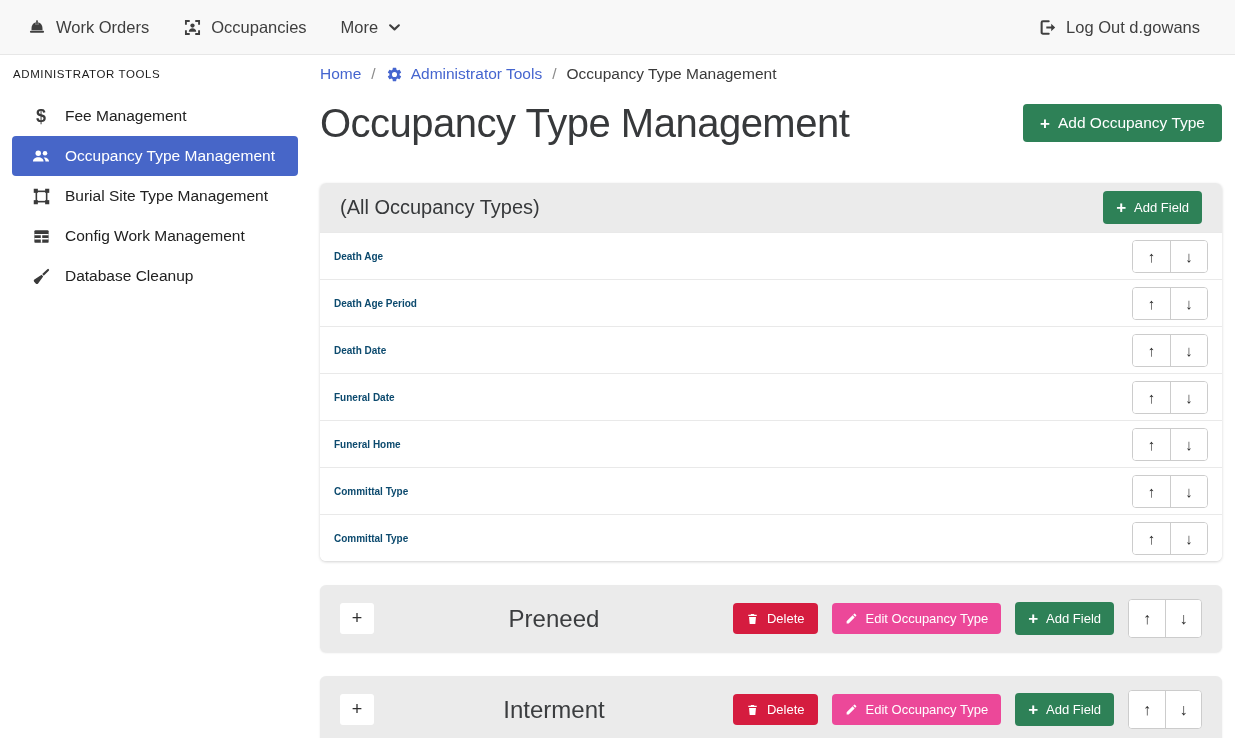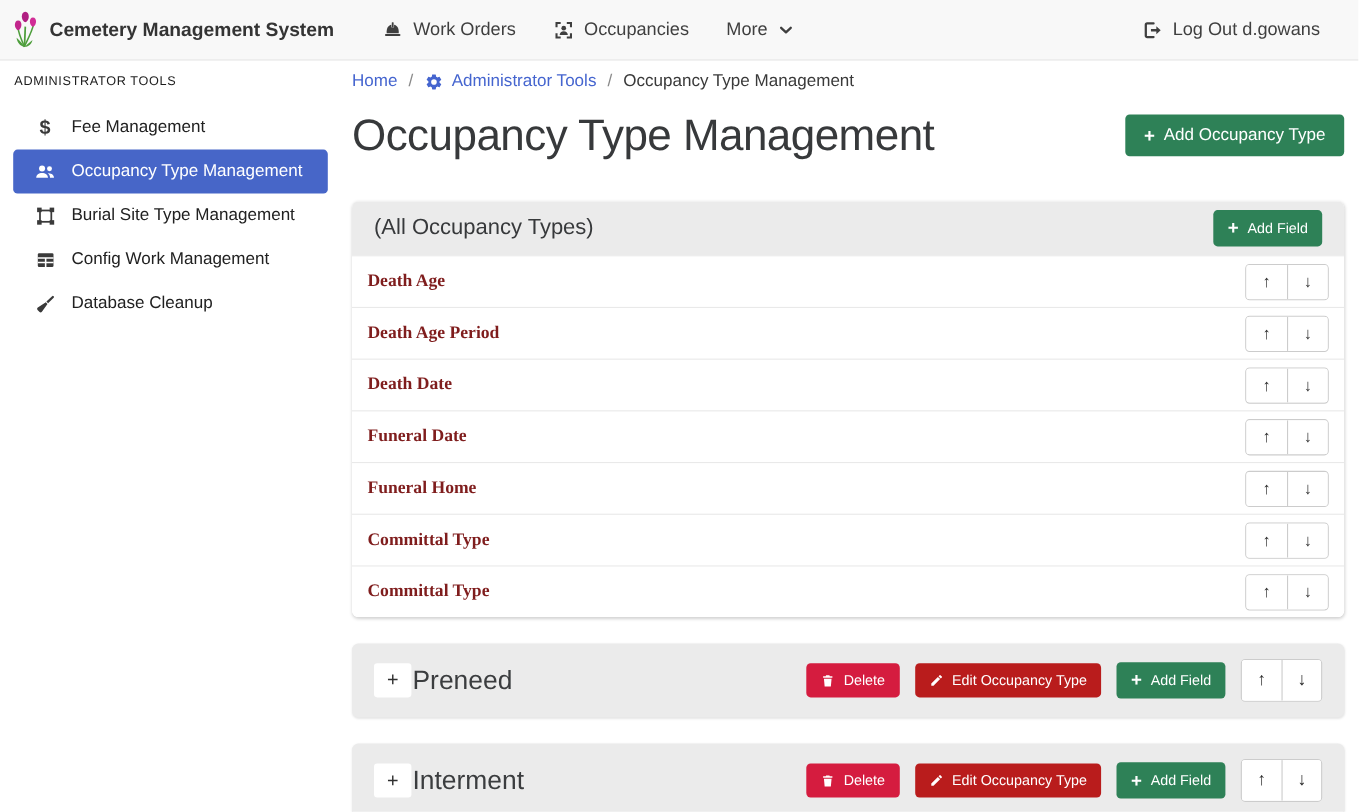--- a/index.html
+++ b/index.html
@@ -50,41 +50,41 @@
     margin:0; font-size:40px; font-weight:400; color:#37393b;
     line-height:48px; letter-spacing:-.5px;
   }
   
   .btn {
     border:none; border-radius:4px; color:#fff; cursor:pointer;
     display:inline-flex; align-items:center; gap:8px;
     font-family:inherit; white-space:nowrap;
   }
   .btn-green { background:#2e8157; }
-  .btn-teal  { background:#b91c1c; }
+  .btn-teal  { background:#ec4899; }
   .btn-red   { background:#d51c3f; }
   .btn-lg  { font-size:15.5px; padding:10px 17px; }
   .btn-sm  { font-size:13px; padding:8px 13px; }
   .plus-glyph { font-size:17px; font-weight:700; line-height:1; }
   
   .panel {
     margin-top:36px; border-radius:6px; background:#fff;
     box-shadow:0 1px 3px rgba(0,0,0,.18); overflow:hidden;
   }
   .panel-header {
     background:#ebebeb; padding:8px 20px;
     display:flex; align-items:center; justify-content:space-between;
   }
   .panel-title { font-size:20px; color:#37393b; }
   .field-row {
     display:flex; align-items:center; justify-content:space-between;
     height:47px; padding:0 14px; border-top:1px solid #e9e9e9; background:#fff;
   }
   .field-row:first-of-type { border-top:none; }
-  .field-link { color:#7f1d1d; font-weight:700; font-size:16px; text-decoration:none; cursor:pointer;font-family:Liberation Serif, serif; }
+  .field-link { color:#0c4a6e; font-weight:700; font-size:10px; text-decoration:none; cursor:pointer; }
   .arrow-group {
     display:inline-flex; border:1px solid #cccccc; border-radius:4px;
     overflow:hidden; background:#fff;
   }
   .arrow-btn {
     width:37px; height:31px; background:#fff; border:none; cursor:pointer;
     border-left:1px solid #cccccc; color:#2f2f2f; font-size:15px;
     display:flex; align-items:center; justify-content:center; font-family:inherit;
   }
   .arrow-btn:first-child { border-left:none; }
@@ -93,43 +93,28 @@
   .section-bar {
     margin-top:24px; background:#ebebeb; border-radius:6px;
     padding:14px 20px; display:flex; align-items:center;
     box-shadow:0 1px 2px rgba(0,0,0,.10);
   }
   .expand-btn {
     width:34px; height:31px; background:#fff; border:none; border-radius:3px;
     color:#2f2f2f; font-size:18px; font-weight:400; cursor:pointer;
     display:flex; align-items:center; justify-content:center; font-family:inherit;
   }
-  .section-title { font-size:24px; color:#3b3d3f; margin-left:1px; flex:1; font-weight:400; }
+  .section-title { font-size:24px; color:#3b3d3f; margin-left:1px; flex:1; font-weight:400;text-align:center; }
   .section-actions { display:flex; align-items:center; gap:14px; }
   svg { display:block; }
 </style>
 </head>
 <body>
 
 <div class="navbar">
-  <div class="brand">
-    <span>
-      <svg width="26" height="36" viewBox="0 0 28 38">
-        <path d="M14 16 L13.2 36" stroke="#4e9e3c" stroke-width="1.7" fill="none"></path>
-        <path d="M7 18 C8 25 11.5 31 13.2 36" stroke="#4e9e3c" stroke-width="1.5" fill="none"></path>
-        <path d="M22 14 C20.5 21 16 29 13.4 35" stroke="#4e9e3c" stroke-width="1.5" fill="none"></path>
-        <path d="M5.5 27 C8.5 30 12 33.5 13.2 36 C9 35.2 5.8 31.5 5.5 27 Z" fill="#4e9e3c"></path>
-        <path d="M21 29 C18 31.5 14.8 34.2 13.6 36 C17.5 35.3 20.5 32.5 21 29 Z" fill="#4e9e3c"></path>
-        <path d="M7 10 c-2.2 0-3.2 2-3.2 4.2 c0 3 2 5.3 3.2 5.3 c1.2 0 3.2-2.3 3.2-5.3 C10.2 12 9.2 10 7 10 z" fill="#c2268c"></path>
-        <path d="M14 1.5 c-2.4 0-3.4 2.2-3.4 4.5 c0 3.2 2.1 5.6 3.4 5.6 c1.3 0 3.4-2.4 3.4-5.6 C17.4 3.7 16.4 1.5 14 1.5 z" fill="#b01f82"></path>
-        <path d="M21.5 7 c-2.1 0-3 1.9-3 4 c0 2.9 1.9 5 3 5 c1.1 0 3-2.1 3-5 C24.5 8.9 23.6 7 21.5 7 z" fill="#d12d96"></path>
-      </svg>
-    </span>
-    <span class="brand-title">Cemetery Management System</span>
-  </div>
 
   <div class="nav-link">
     <span>
       <svg width="20" height="20" viewBox="0 0 24 24" fill="#3f3f3f">
         <path d="M12 6.2c-4 0-6.6 3.2-6.6 7.8v2h13.2v-2c0-4.6-2.6-7.8-6.6-7.8z"></path>
         <rect x="10.5" y="4.5" width="3" height="5" rx="0.6" fill="#f8f8f8"></rect>
         <rect x="11" y="4" width="2" height="5.5" rx="0.5"></rect>
         <rect x="3.5" y="16.6" width="17" height="2.4" rx="1.2"></rect>
       </svg>
     </span>

